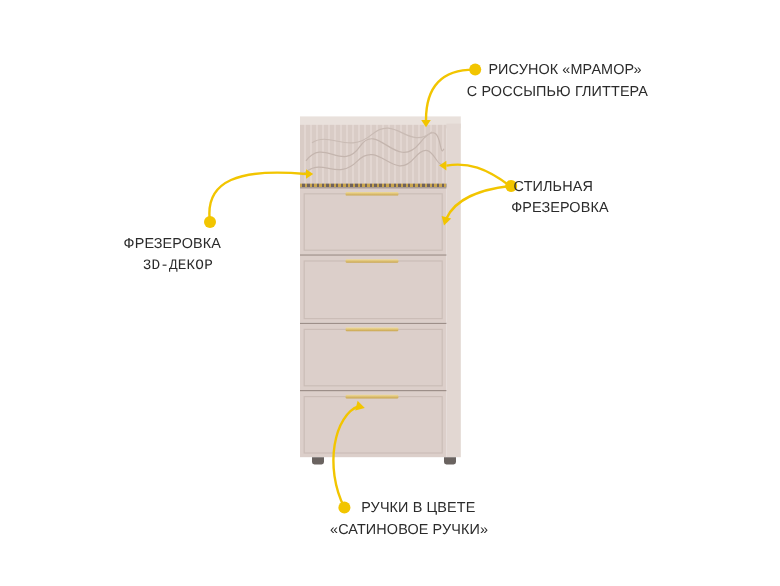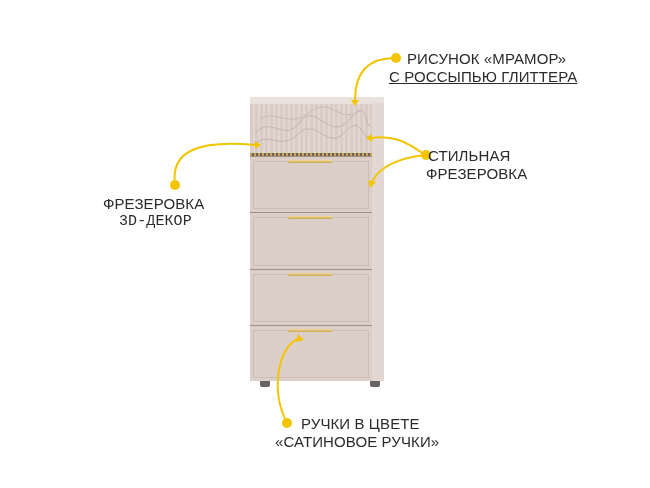--- a/index.html
+++ b/index.html
@@ -1,17 +1,17 @@
 <!DOCTYPE html>
 <html><head>
 <meta charset="utf-8">
 <style>
   html,body{margin:0;padding:0;background:#ffffff;}
   body{width:650px;height:488px;position:relative;overflow:hidden;font-family:"Liberation Sans","DejaVu Sans",sans-serif;}
-  .label{position:absolute;color:#2b2b2b;font-size:15px;line-height:19px;letter-spacing:0.1px;white-space:nowrap;}
+  .label{position:absolute;color:#2b2b2b;font-size:12px;line-height:19px;letter-spacing:0.1px;white-space:nowrap;}
   .dot{position:absolute;width:10px;height:10px;border-radius:50%;background:#f2c500;}
   svg.lines{position:absolute;left:0;top:0;}
   .drawer{position:absolute;left:250px;width:122px;background:#dccfca;border-top:1px solid #9d8f89;box-sizing:border-box;}
   .drawer .inset{position:absolute;left:3px;right:3px;top:4px;bottom:3px;border:1px solid #cbbdb7;}
   .handle{position:absolute;left:38px;width:44px;height:3px;background:linear-gradient(#f0dc9c,#c9a54d);border-radius:1px;top:-1px;}
   .side{position:absolute;left:372px;top:103px;width:12px;height:278px;background:#e2d7d2;}
   .top{position:absolute;left:250px;top:97px;width:134px;height:10px;background:#e9e1dc;}
   .foot{position:absolute;width:10px;height:6px;background:#6a6360;border-radius:0 0 2px 2px;}
 </style>
 </head>
@@ -69,21 +69,21 @@
 </svg>
 
 <div class="dot" style="left:391px;top:53px;"></div>
 <div class="dot" style="left:421px;top:150px;"></div>
 <div class="dot" style="left:170px;top:180px;"></div>
 <div class="dot" style="left:282px;top:418px;"></div>
 
 <div class="label" style="left:407px;top:49px;">
   <div>РИСУНОК «МРАМОР»</div>
 </div>
-<div class="label" style="left:389px;top:67px;text-decoration:underline;">
+<div class="label" style="left:389px;top:67px;">
   <div>С РОССЫПЬЮ ГЛИТТЕРА</div>
 </div>
 
 <div class="label" style="left:428px;top:146px;">
   <div>СТИЛЬНАЯ</div>
 </div>
 <div class="label" style="left:426px;top:164px;">
   <div>ФРЕЗЕРОВКА</div>
 </div>
 

